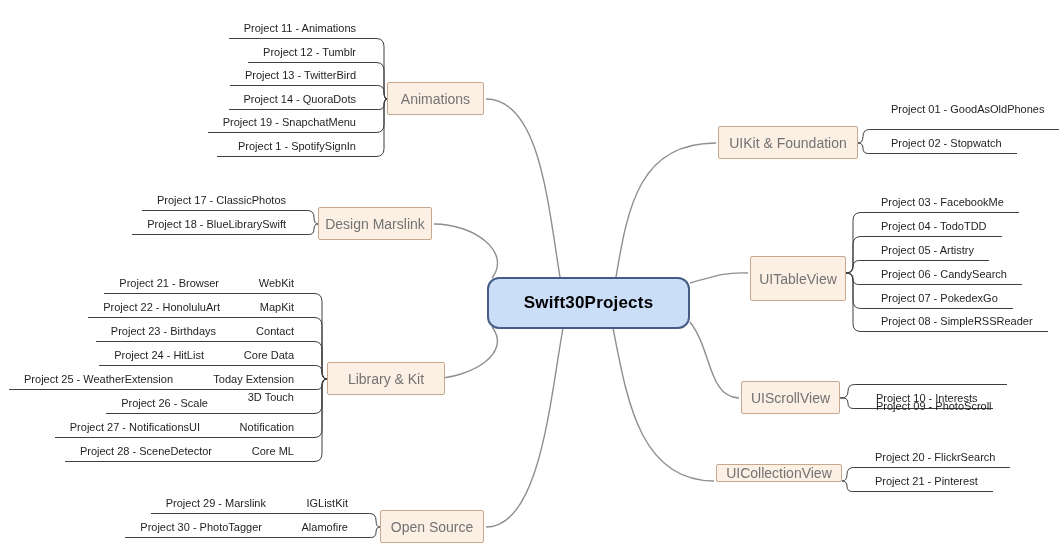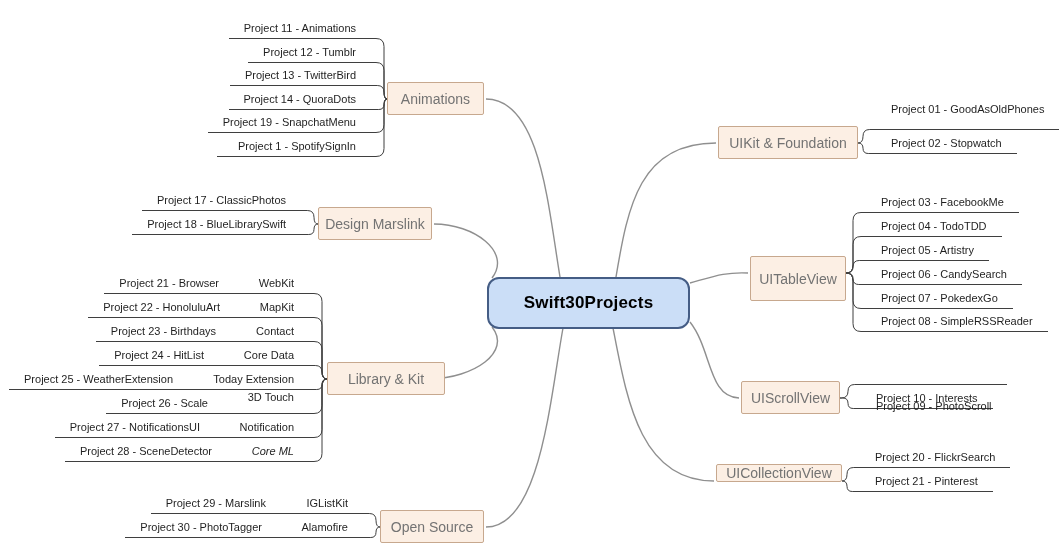--- a/index.html
+++ b/index.html
@@ -89,21 +89,21 @@
     <div class="leaf" style="top: 323px; right: 770px;">Contact</div>
     <div class="leaf" style="top: 323px; right: 848px;">Project 23 - Birthdays</div>
     <div class="leaf" style="top: 347px; right: 770px;">Core Data</div>
     <div class="leaf" style="top: 347px; right: 860px; text-align: right;">Project 24 - HitList</div>
     <div class="leaf" style="top: 371px; right: 770px;">Today Extension</div>
     <div class="leaf" style="top: 371px; right: 891px;">Project 25 - WeatherExtension</div>
     <div class="leaf" style="top: 389px; right: 770px; margin-left: 35px;">3D Touch</div>
     <div class="leaf" style="top: 395px; right: 856px;">Project 26 - Scale</div>
     <div class="leaf" style="top: 419px; right: 770px;">Notification</div>
     <div class="leaf" style="top: 419px; right: 864px;">Project 27 - NotificationsUI</div>
-    <div class="leaf" style="top: 443px; right: 770px; font-style: italic;">Core ML</div>
+    <div class="leaf" style="top: 443px; right: 770px;">Core ML</div>
     <div class="leaf" style="top: 443px; right: 852px;">Project 28 - SceneDetector</div>
     <div class="branch-node" style="left: 380px; top: 510px; width: 104px; height: 33px;">Open Source</div>
     <div class="leaf" style="top: 495px; right: 716px;">IGListKit</div>
     <div class="leaf" style="top: 495px; right: 798px;">Project 29 - Marslink</div>
     <div class="leaf" style="top: 519px; right: 716px;">Alamofire</div>
     <div class="leaf" style="top: 519px; right: 802px;">Project 30 - PhotoTagger</div>
     <div class="branch-node" style="left: 718px; top: 126px; width: 140px; height: 33px;">UIKit &amp; Foundation</div>
     <div class="leaf" style="top: 101px; left: 891px;">Project 01 - GoodAsOldPhones</div>
     <div class="leaf" style="top: 135px; left: 891px;">Project 02 - Stopwatch</div>
     <div class="branch-node" style="left: 750px; top: 256px; width: 96px; height: 45px;">UITableView</div>

